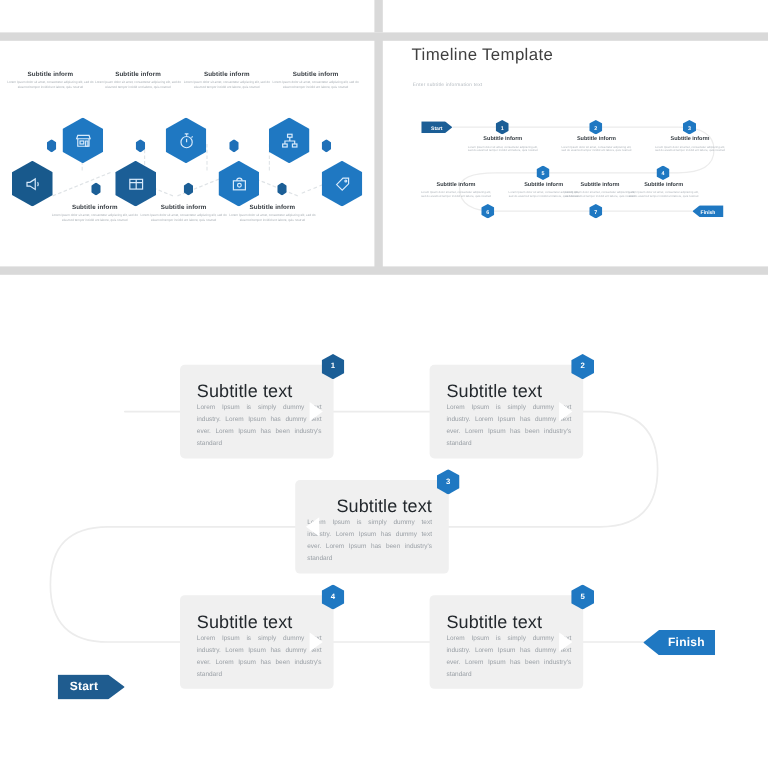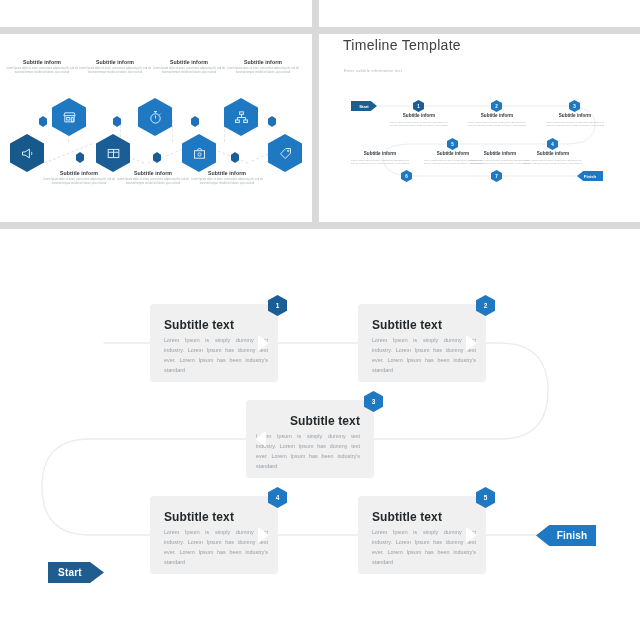--- a/index.html
+++ b/index.html
@@ -106,21 +106,21 @@
   .main-stage > svg.connector{position:absolute;left:0;top:0;}
 
   .card{
     position:absolute;
     background:#f0f0f0;
     border-radius:4px;
     box-sizing:border-box;
   }
   .card .c-title{
     position:absolute;left:14px;top:15px;
-    font-size:12px;font-weight:bold;color:#23282d;letter-spacing:.1px;
+    font-size:15px;font-weight:normal;color:#23282d;letter-spacing:.1px;
     margin:0;line-height:1;
   }
   .card .c-body{
     position:absolute;left:14px;top:31px;width:104px;
     font-size:5.4px;color:#9aa0a6;line-height:1.85;margin:0;
     text-align:justify;
   }
   .card.rtl .c-title{left:auto;right:14px;text-align:right;}
   .card.rtl .c-body{left:auto;right:14px;text-align:justify;}
 

